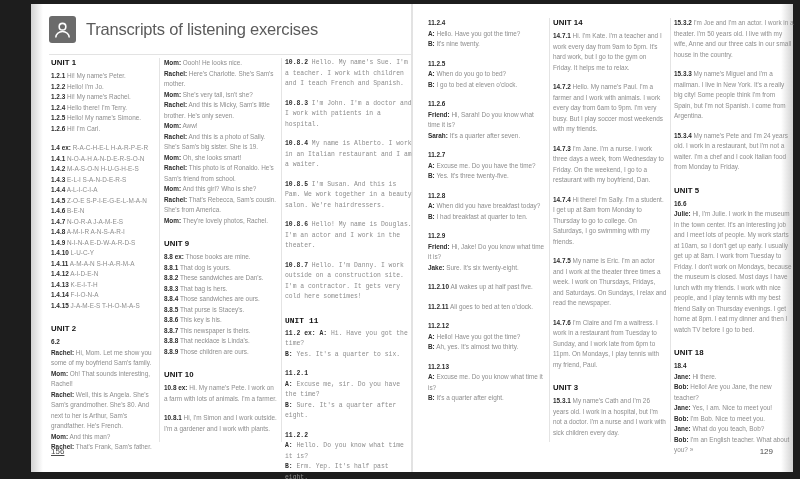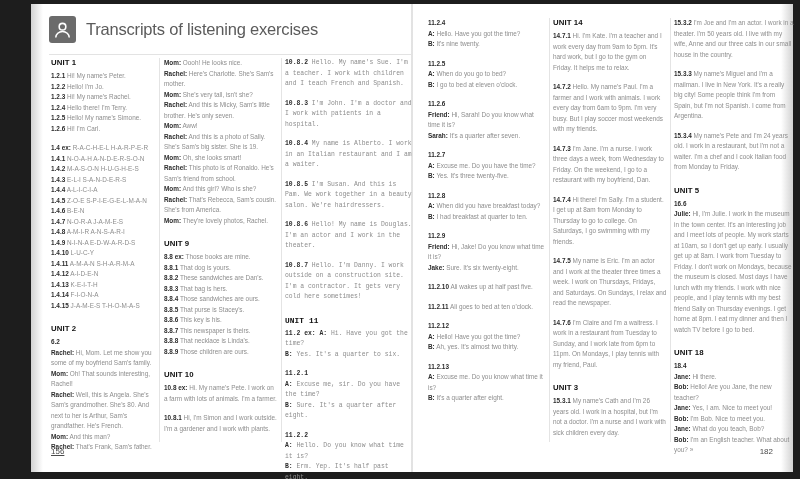--- a/index.html
+++ b/index.html
@@ -192,16 +192,16 @@
           <div class="unit-head">UNIT 18</div>
           <div class="line subhead">18.4</div>
           <div class="line"><span class="b">Jane:</span><span class="n"> Hi there.</span></div>
           <div class="line"><span class="b">Bob:</span><span class="n"> Hello! Are you Jane, the new teacher?</span></div>
           <div class="line"><span class="b">Jane:</span><span class="n"> Yes, I am. Nice to meet you!</span></div>
           <div class="line"><span class="b">Bob:</span><span class="n"> I'm Bob. Nice to meet you.</span></div>
           <div class="line"><span class="b">Jane:</span><span class="n"> What do you teach, Bob?</span></div>
           <div class="line"><span class="b">Bob:</span><span class="n"> I'm an English teacher. What about you?  »</span></div>
         </div>
 
-      <div class="pagenum pr">182</div>
+      <div class="pagenum pr">129</div>
     </div>
   </div>
 </div>
 
 </body></html>

